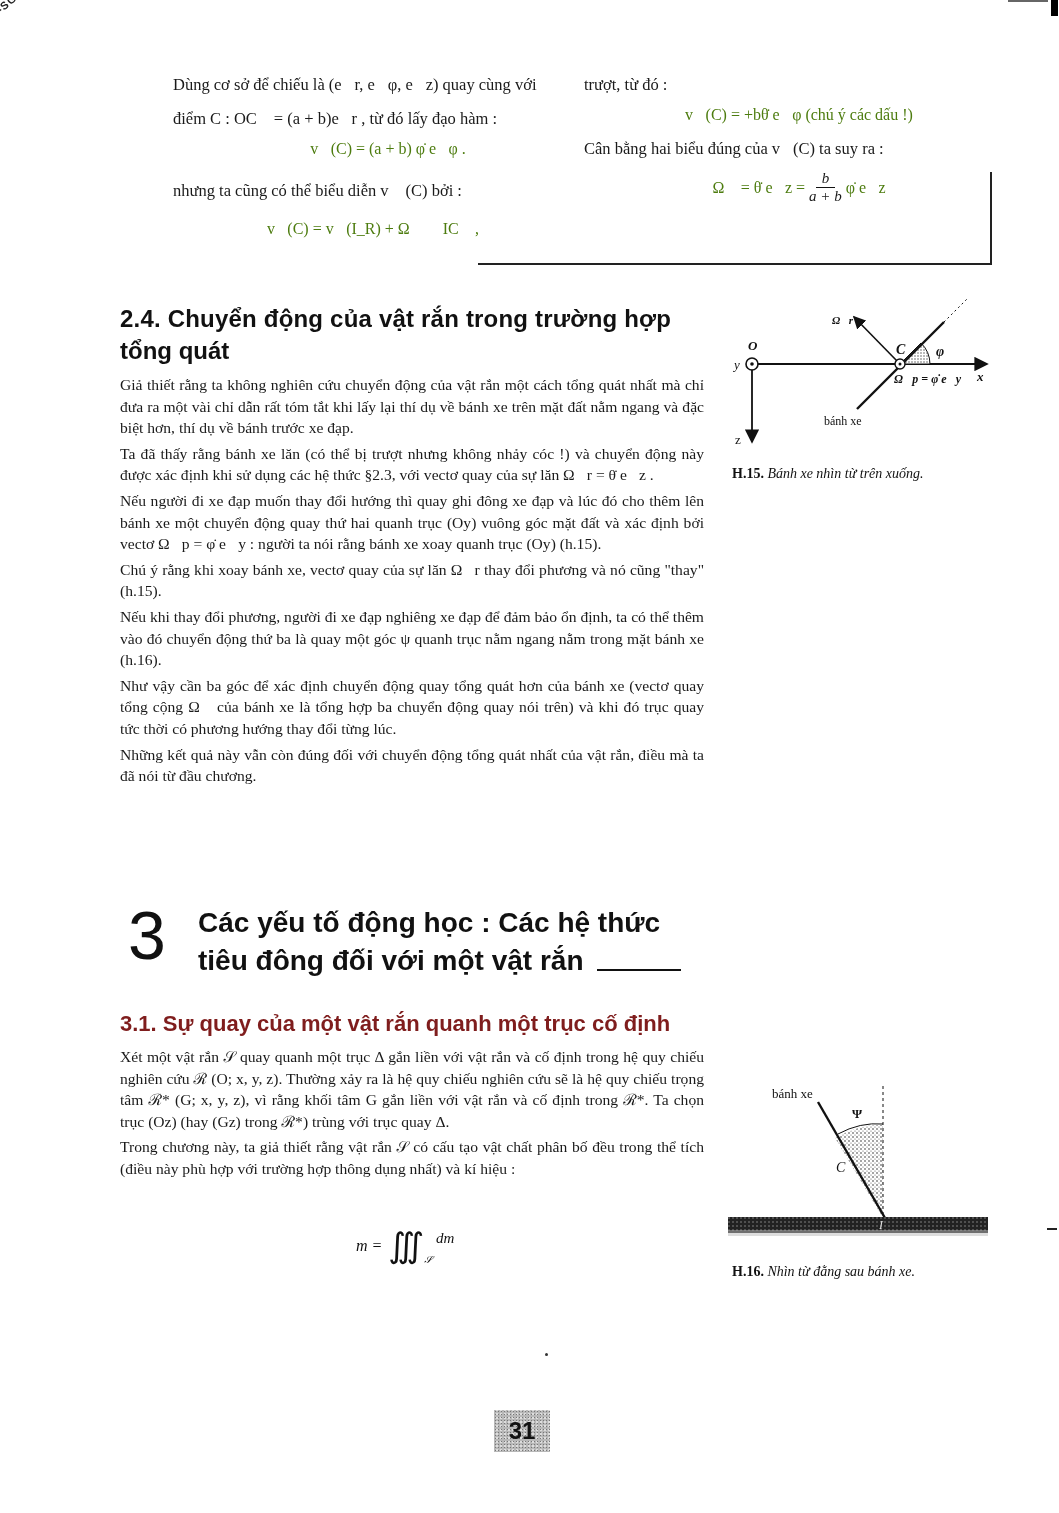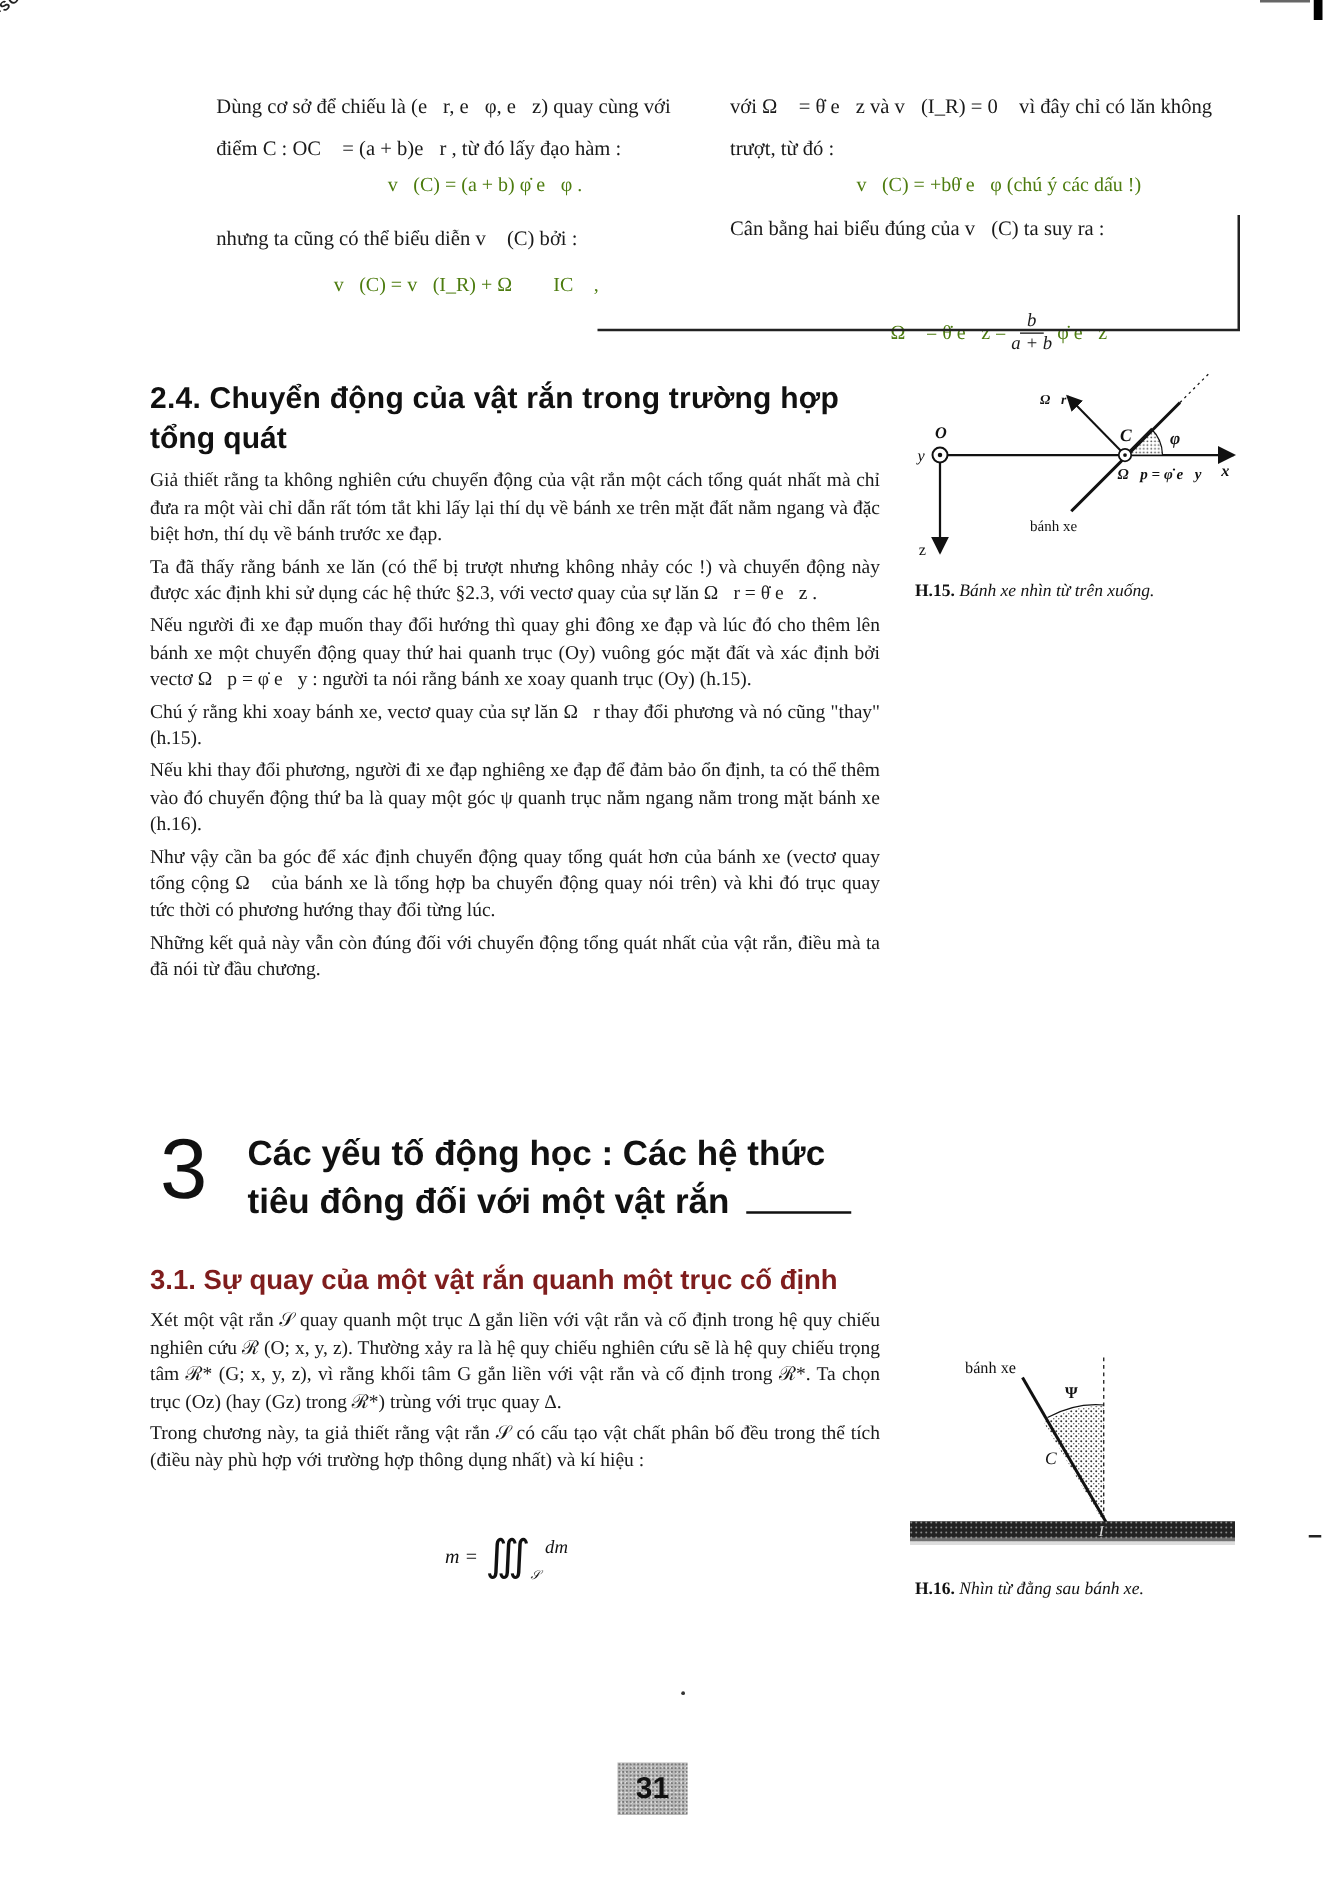--- a/index.html
+++ b/index.html
@@ -28,25 +28,24 @@
 
 <div class="abs txt" style="left:173px; top:74px; width:390px;">
   <div style="height:34px;">Dùng cơ sở để chiếu là (e⃗r, e⃗φ, e⃗z) quay cùng với</div>
   <div style="height:30px;">điểm C : OC⃗ = (a + b)e⃗r , từ đó lấy đạo hàm :</div>
   <div class="eq" style="height:36px; padding-left:40px;">v⃗(C) = (a + b) φ̇ e⃗φ .</div>
   <div style="height:38px; padding-top:6px;">nhưng ta cũng có thể biểu diễn v⃗ (C) bởi :</div>
   <div class="eq" style="padding-left:10px;">v⃗(C) = v⃗(I_R) + Ω⃗ ∧ IC⃗ ,</div>
 </div>
 
 <div class="abs txt" style="left:584px; top:74px; width:400px;">
-  <div style="height:34px;">với Ω⃗ = θ̇ e⃗z và v⃗(I_R) = 0⃗ vì đây chỉ có lăn không</div>
   <div style="height:30px;">trượt, từ đó :</div>
   <div class="eq" style="height:34px; padding-left:30px;">v⃗(C) = +bθ̇ e⃗φ (chú ý các dấu !)</div>
   <div style="height:32px;">Cân bằng hai biểu đúng của v⃗(C) ta suy ra :</div>
-  <div style="display:flex; align-items:center; justify-content:center; padding-left:30px;margin-top:45px;">
+  <div style="display:flex; align-items:center; justify-content:center; padding-left:30px;">
     <span class="eq">Ω⃗ = θ̇ e⃗z =</span>
     <span style="display:inline-flex; flex-direction:column; align-items:center; margin:0 4px; font-family:'Liberation Serif',serif; font-style:italic; font-size:15px; line-height:17px;">
       <span style="border-bottom:1px solid #111; padding:0 6px;">b</span>
       <span>a + b</span>
     </span>
     <span class="eq">φ̇ e⃗z</span>
   </div>
 </div>
 
 <div class="abs" style="left:478px; top:263px; width:514px; height:2px; background:#222;"></div>

